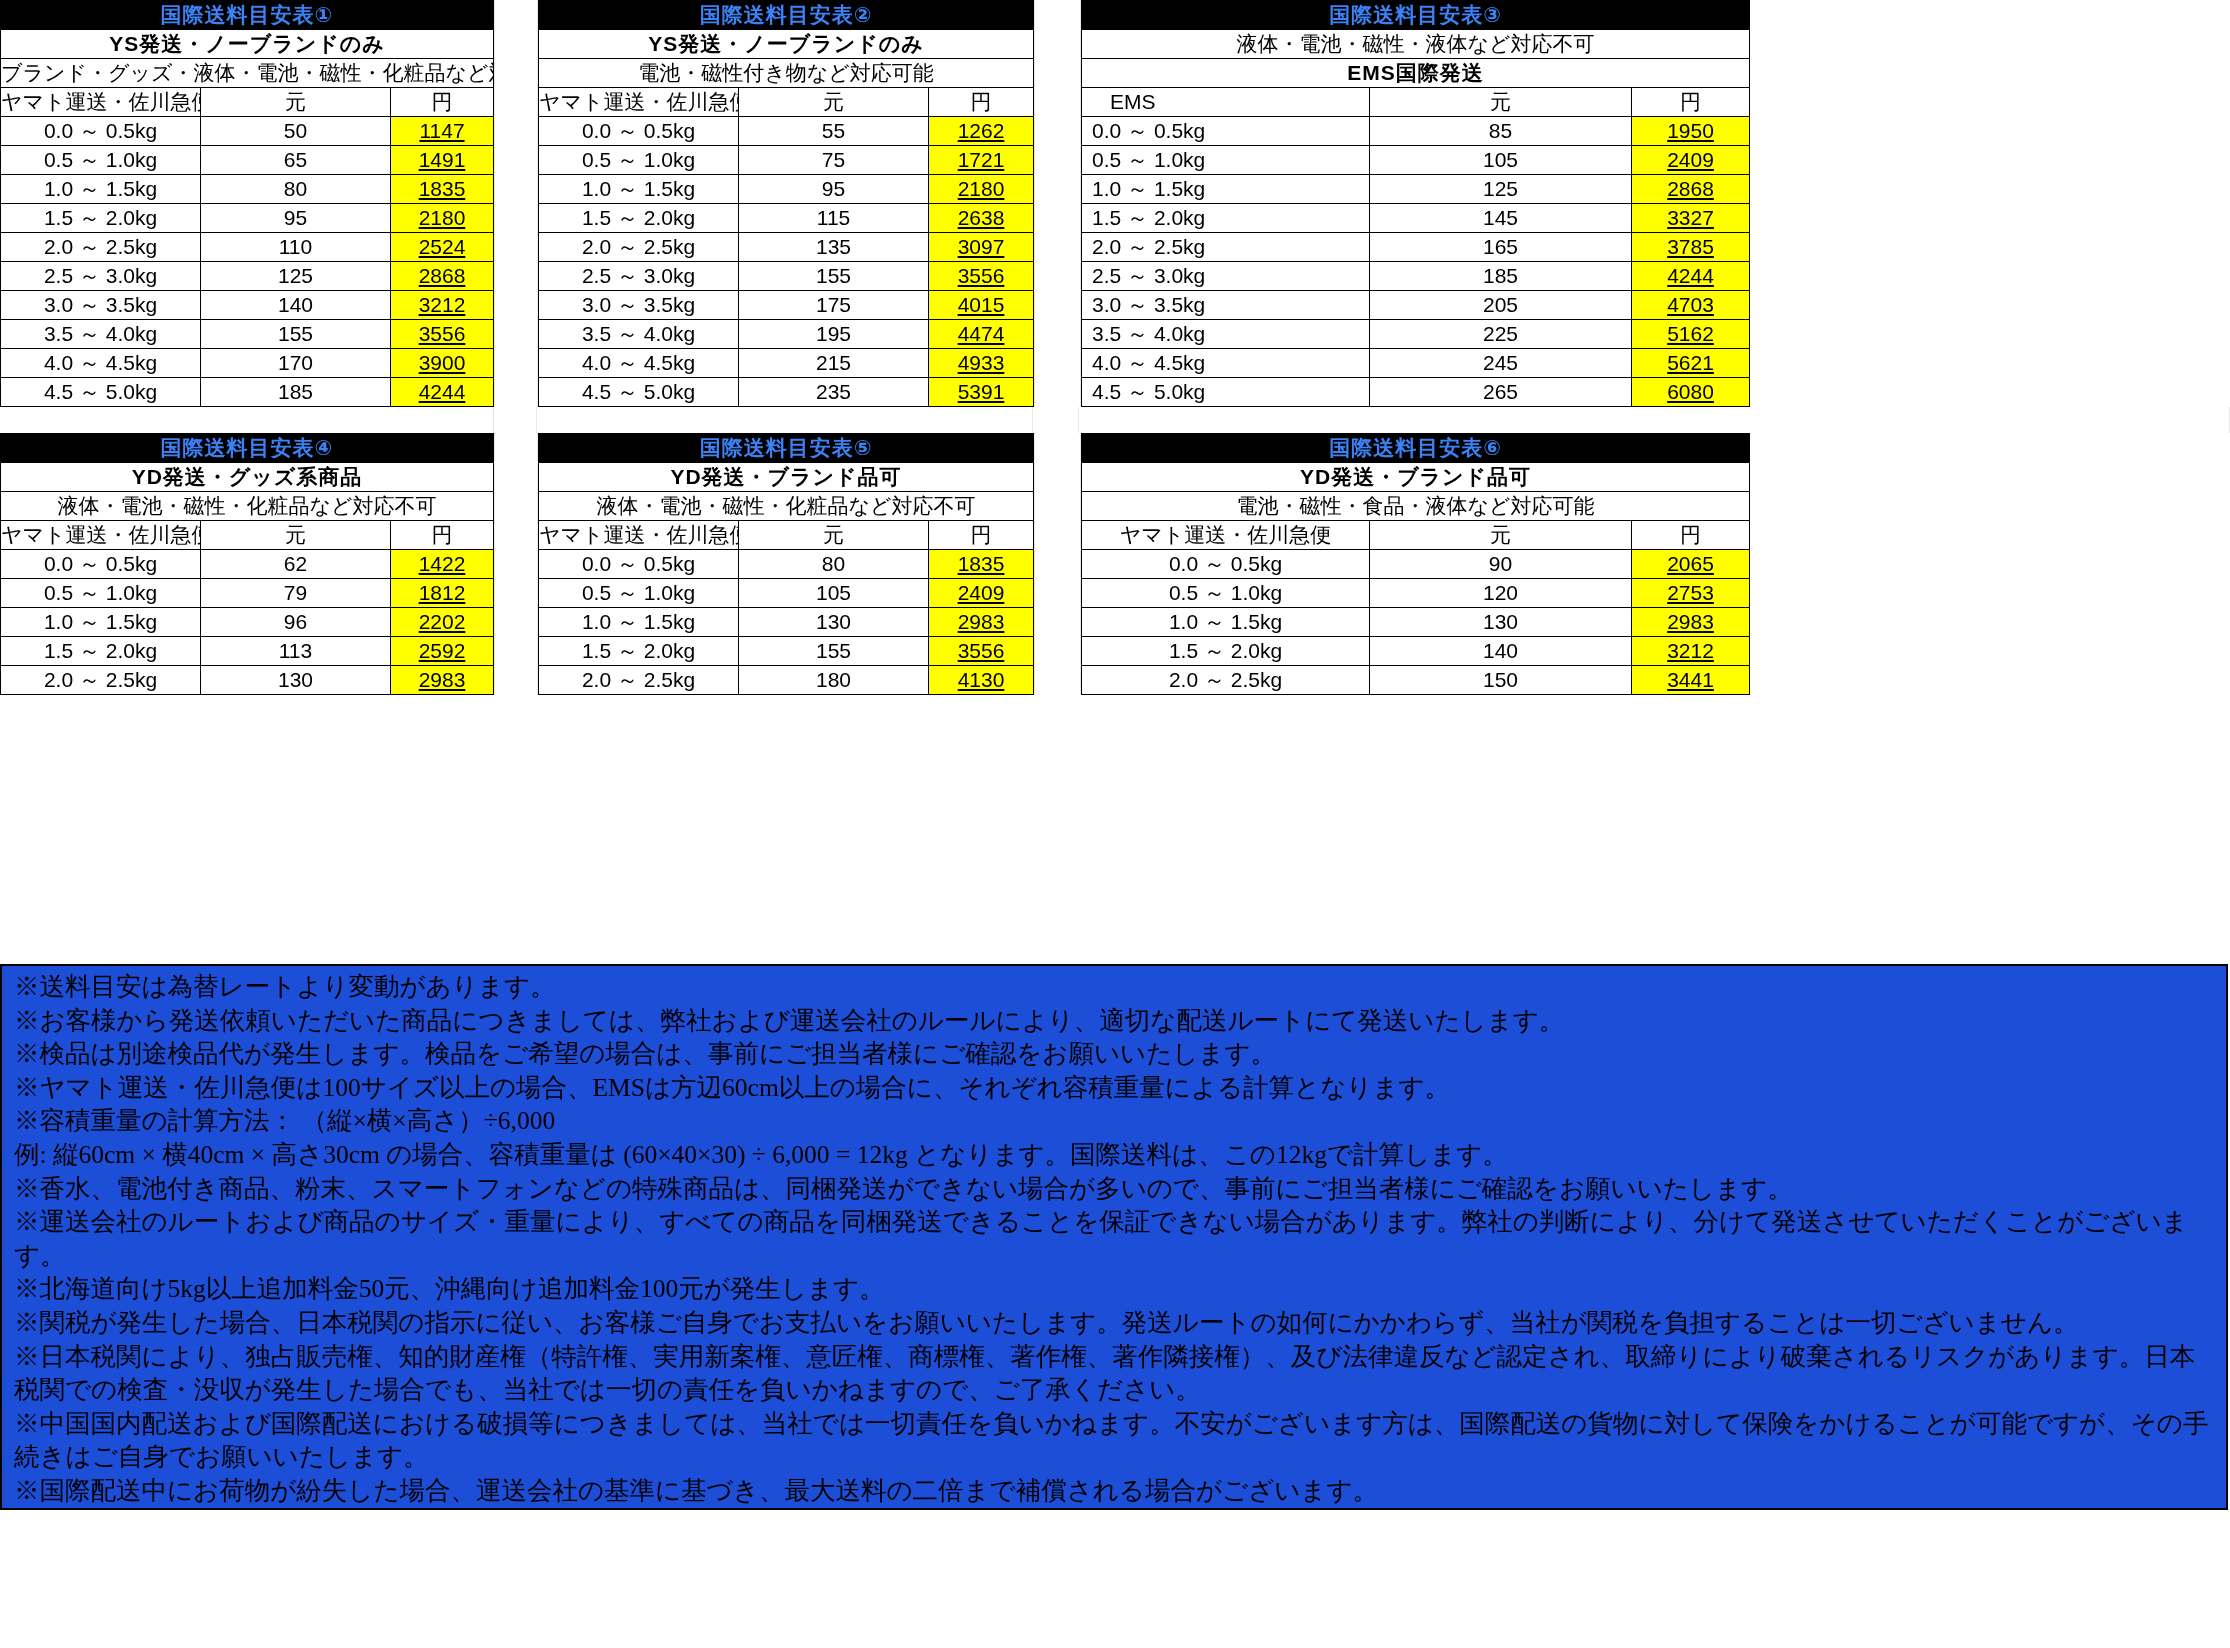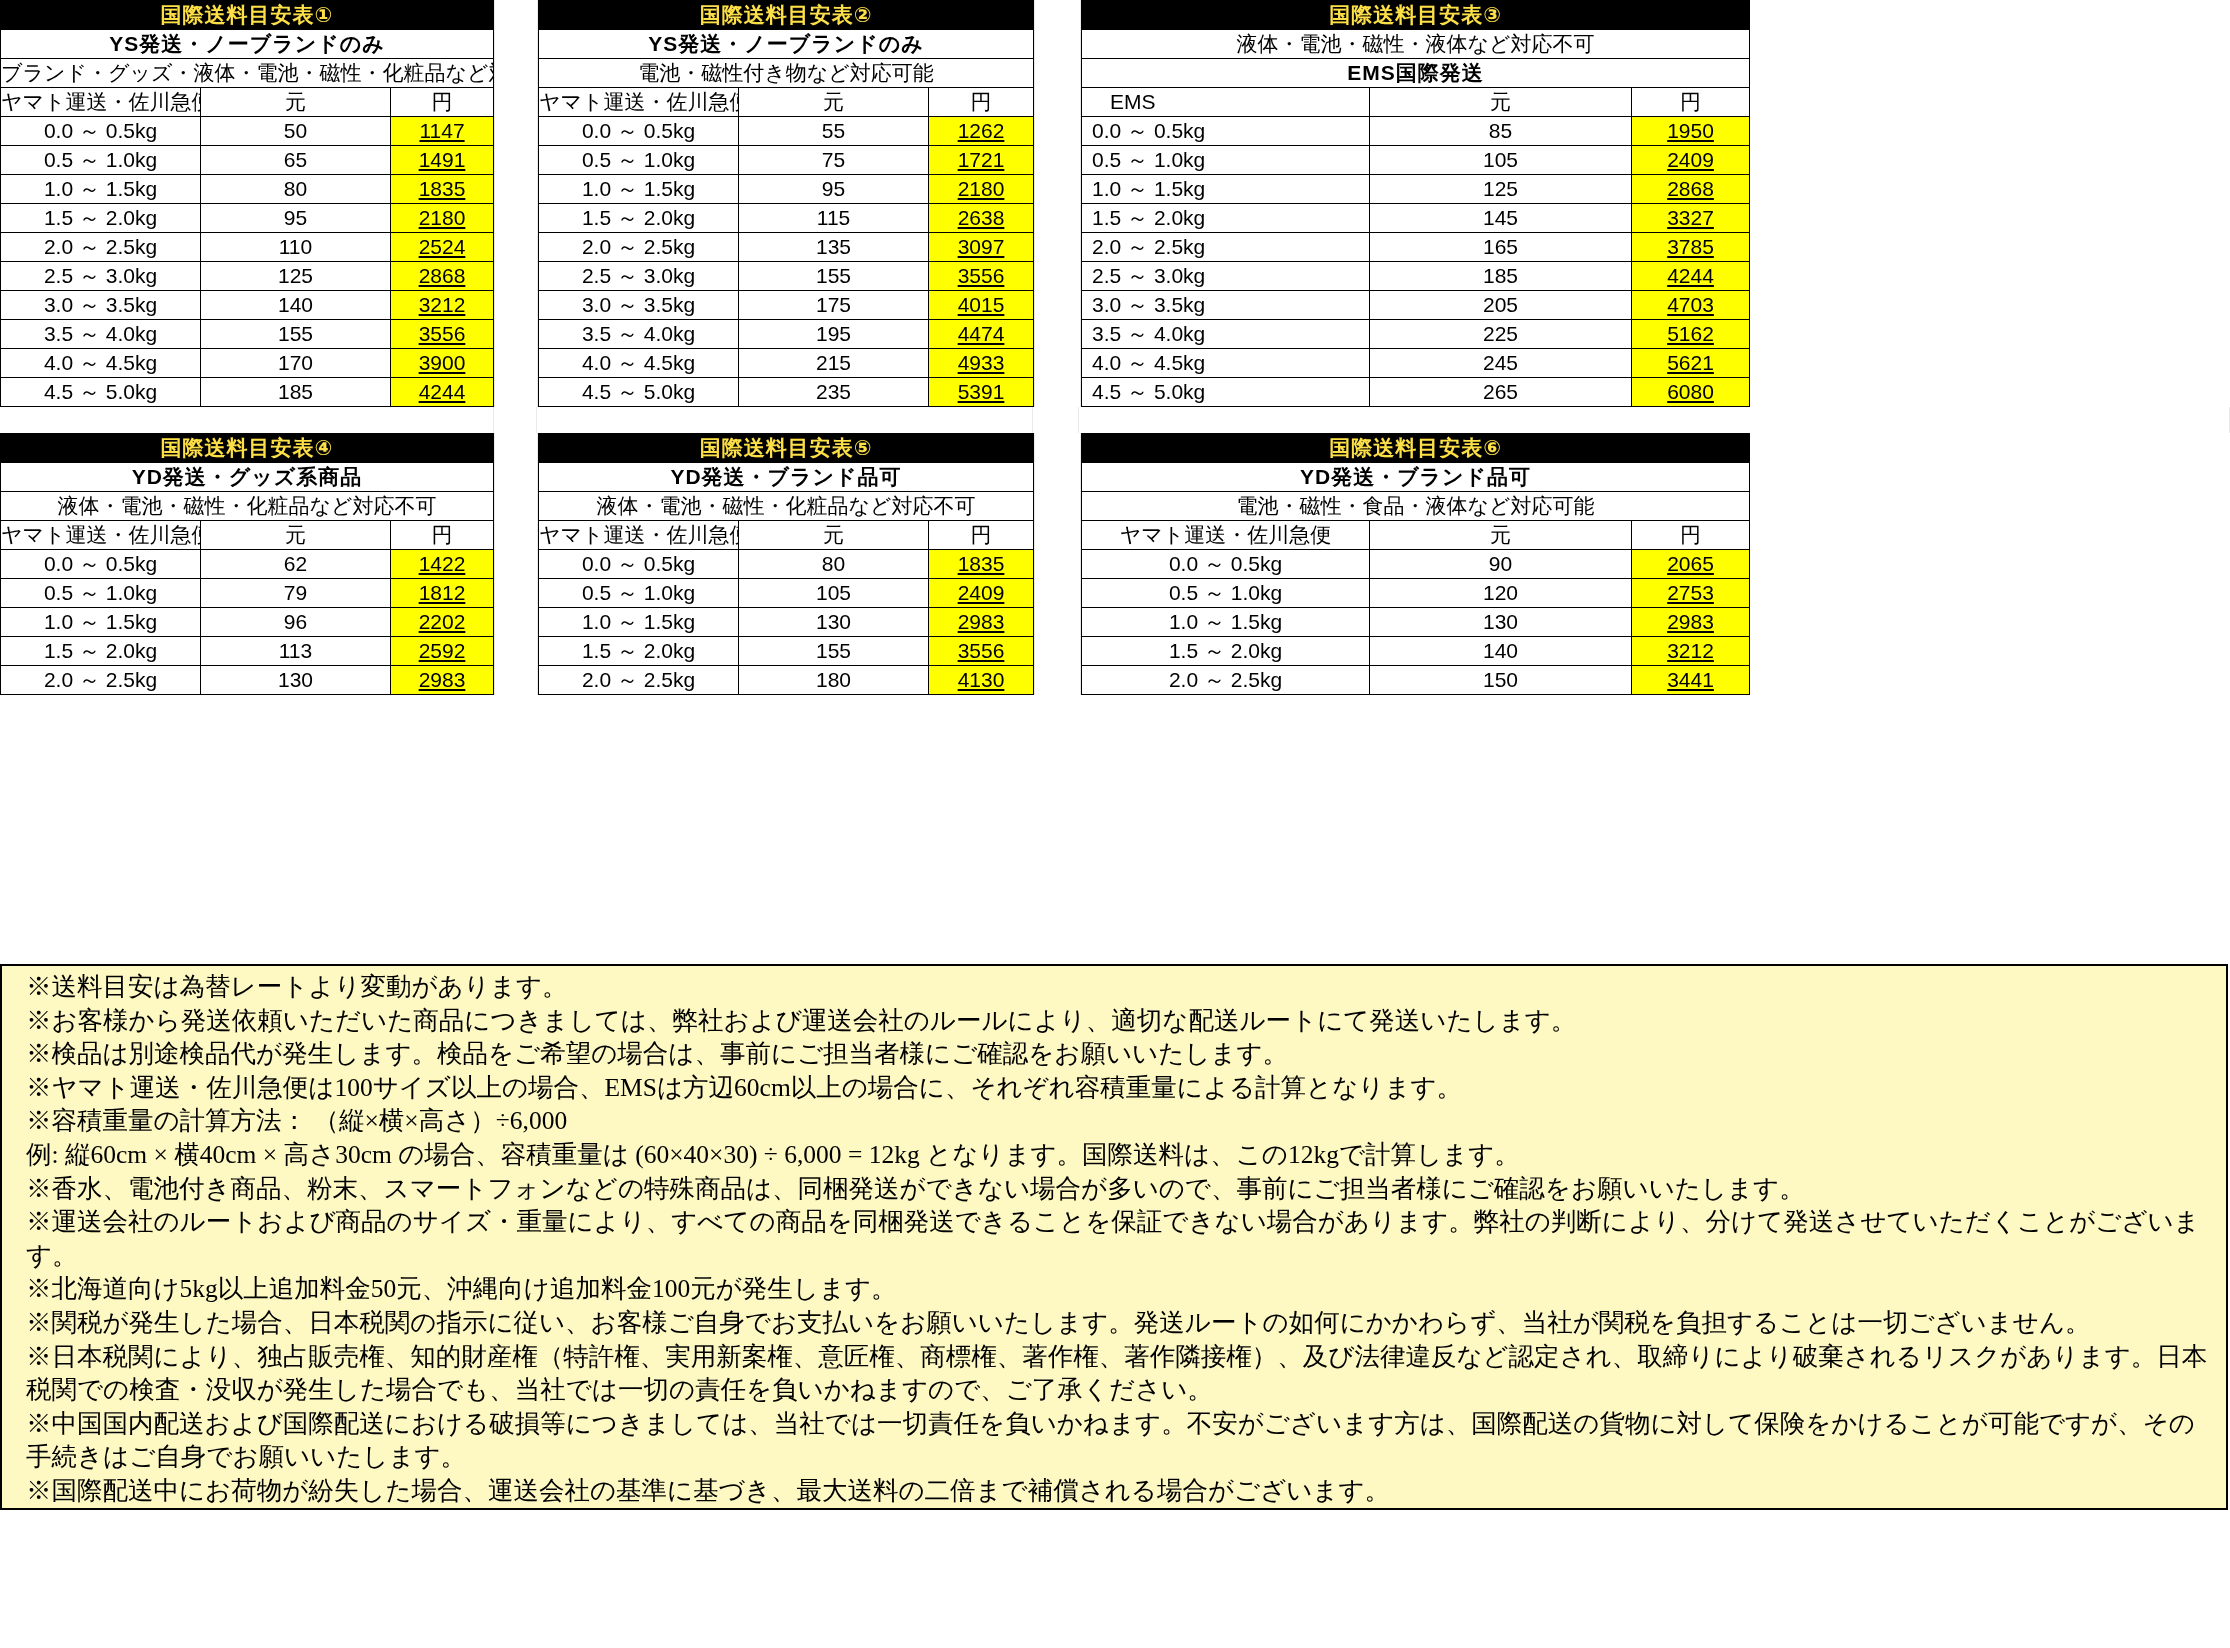--- a/index.html
+++ b/index.html
@@ -58,21 +58,21 @@
     height: 28px;
     line-height: 28px;
     font-size: 21px;
     text-align: center;
     white-space: nowrap;
     overflow: hidden;
   }
 
   td.banner {
     background: #000000;
-    color: #fde047;
+    color: #3b82f6;
     font-weight: bold;
     font-size: 23px;
     height: 42px;
     line-height: 42px;
     border: 1px solid #000000;
     letter-spacing: 1px;
   }
   td.subtitle {
     font-weight: bold;
     font-size: 23px;
@@ -117,22 +117,22 @@
   col.c-yen-c   { width: 118px; }
 
   
   #notes {
     position: absolute;
     left: 0;
     top: 964px;
     width: 2228px;
     border: 2px solid #000000;
     box-sizing: border-box;
-    background: #fef9c3;
-    padding: 4px 6px 0 24px;
+    background: #1d4ed8;
+    padding: 4px 6px 0 12px;
   }
   #notes p {
     margin: 0;
     font-size: 25.5px;
     line-height: 33.6px;
     font-family: "Liberation Serif", "DejaVu Serif", serif;
     white-space: normal;
   }
 </style>
 </head>

